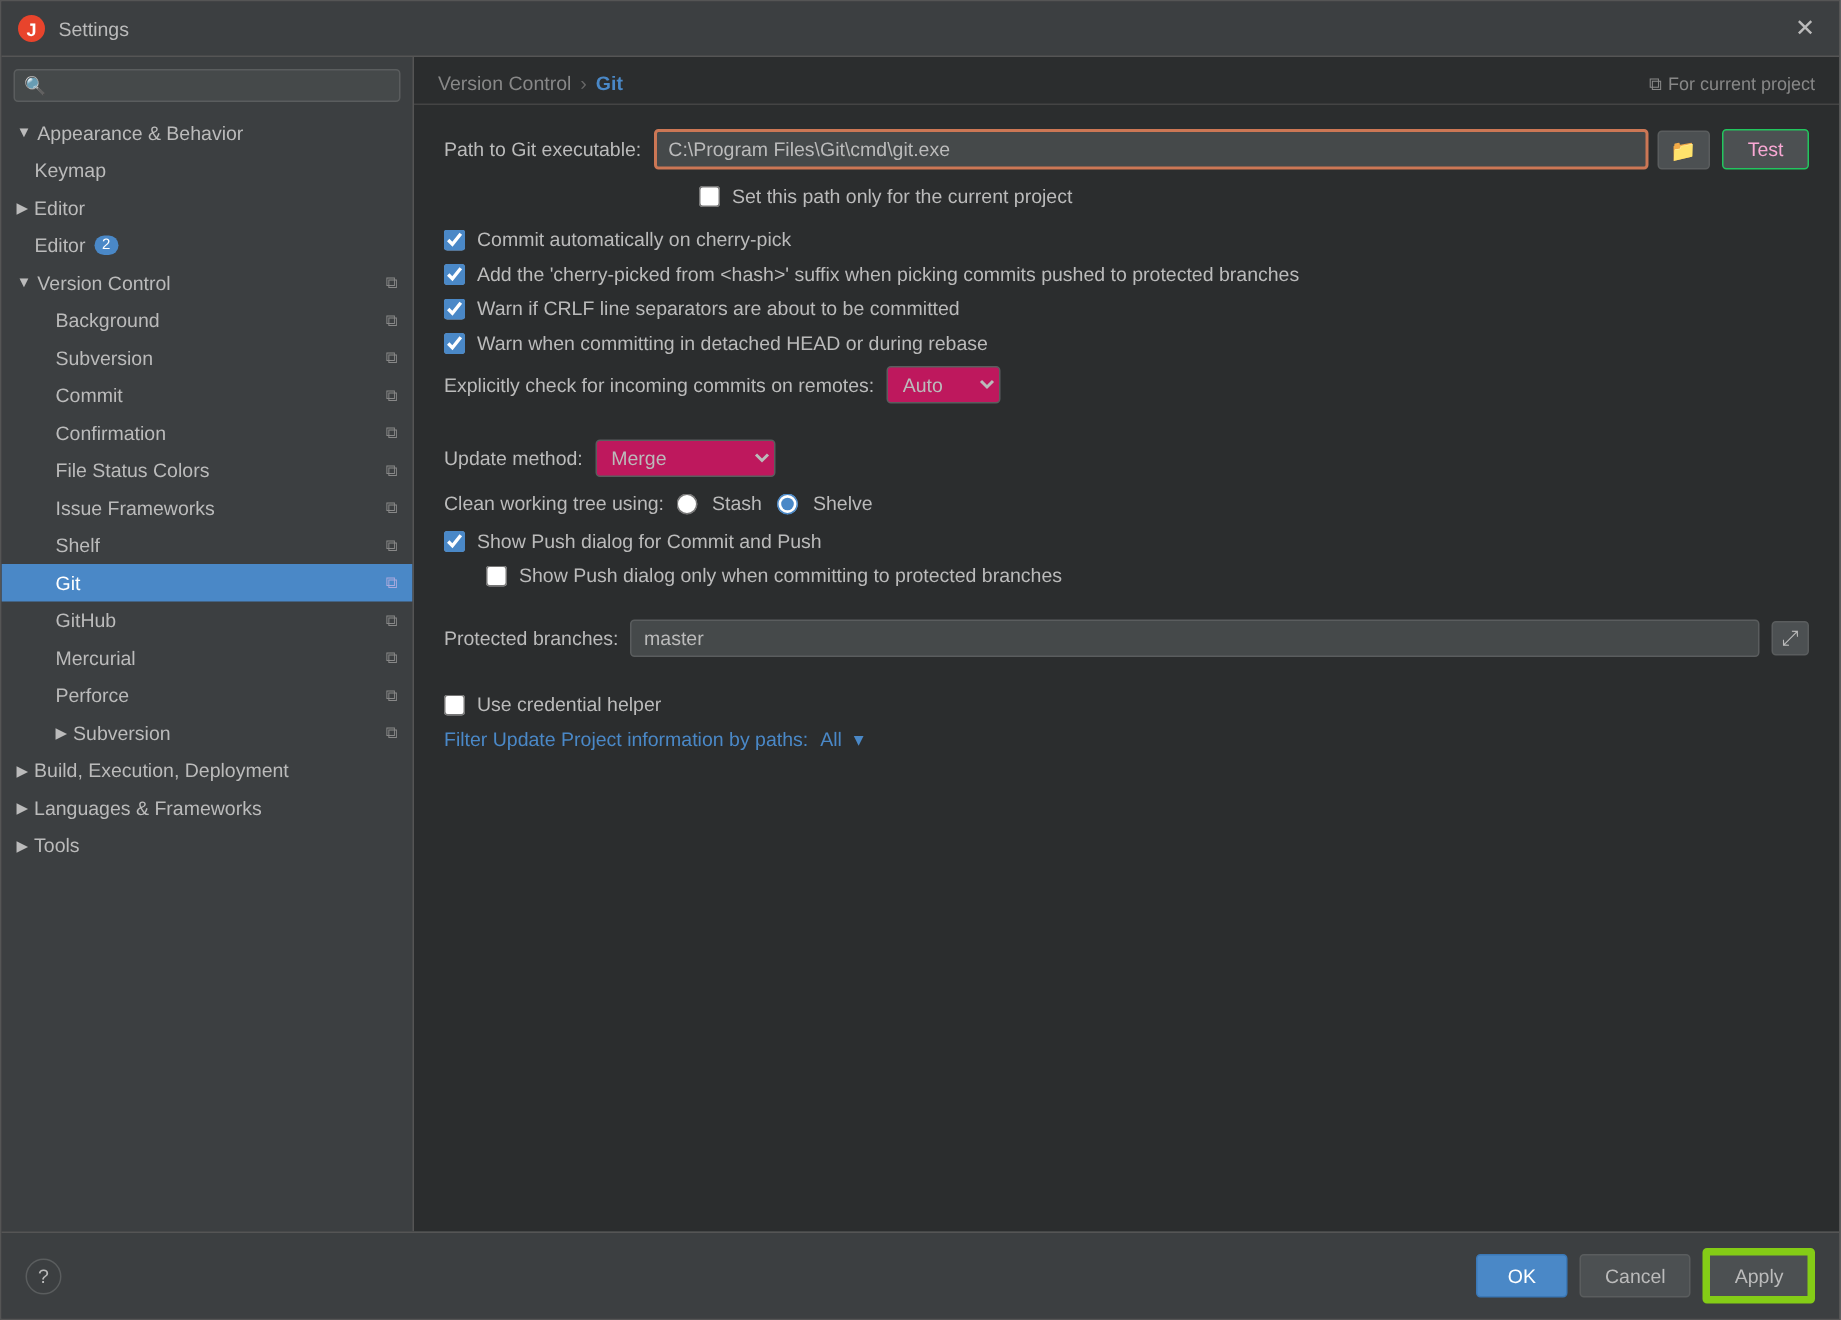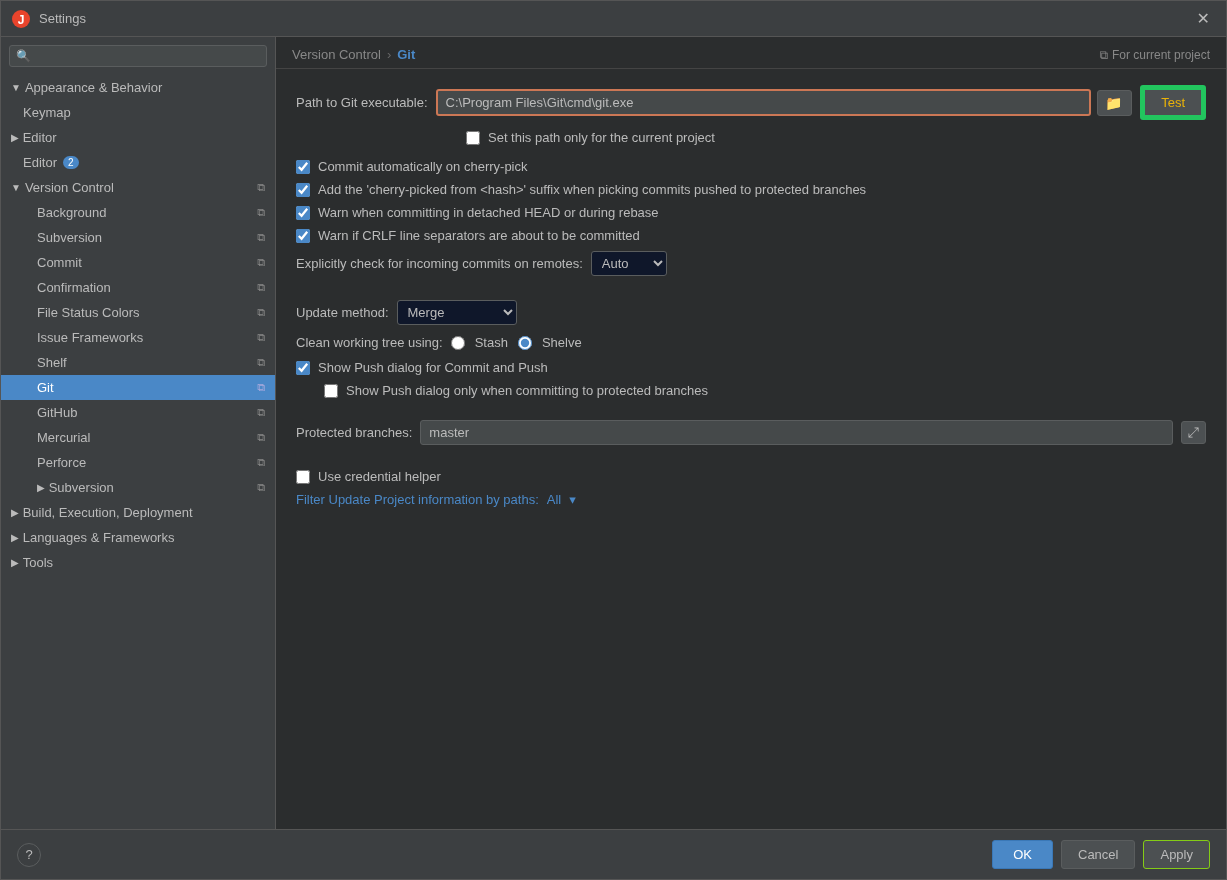--- a/index.html
+++ b/index.html
@@ -173,24 +173,24 @@
       background: #4c5052;
       border: 1px solid #5a5d5e;
       border-radius: 3px;
       padding: 4px 8px;
       color: #bbb;
       cursor: pointer;
       font-size: 14px;
     }
     .test-btn {
       background: #4c5052;
-      border: 5px solid #22c55e;
+      border: 1px solid #22c55e;
       border-radius: 3px;
       padding: 5px 16px;
-      color: #eab308;
+      color: #f9a8d4;
       cursor: pointer;
       font-size: 13px;
     }
     .checkbox-row {
       display: flex;
       align-items: center;
       gap: 8px;
       margin-bottom: 8px;
       color: #bbb;
     }
@@ -205,21 +205,21 @@
     }
     .section-gap { height: 14px; }
     .inline-select-row {
       display: flex;
       align-items: center;
       gap: 8px;
       margin-bottom: 10px;
       color: #bbb;
     }
     .inline-select {
-      background: #0f172a;
+      background: #be185d;
       border: 1px solid #5a5d5e;
       border-radius: 3px;
       padding: 3px 6px;
       color: #bbb;
       font-size: 13px;
       cursor: pointer;
     }
     .radio-group {
       display: flex;
       align-items: center;
@@ -308,21 +308,21 @@
       background: #4c5052;
       border: 1px solid #5a5d5e;
       border-radius: 3px;
       padding: 6px 16px;
       color: #bbb;
       cursor: pointer;
       font-size: 13px;
     }
     .apply-btn {
       background: #4c5052;
-      border: 1px solid #84cc16;
+      border: 5px solid #84cc16;
       border-radius: 3px;
       padding: 6px 16px;
       color: #bbb;
       cursor: pointer;
       font-size: 13px;
     }
     .copy-page-icon {
       font-size: 11px;
       color: #888;
       margin-left: auto;
@@ -487,26 +487,26 @@
           <label>Commit automatically on cherry-pick</label>
         </div>
 
         <div class="checkbox-row">
           <input type="checkbox" checked="" style="">
           <label>Add the 'cherry-picked from &lt;hash&gt;' suffix when picking commits pushed to protected branches</label>
         </div>
 
         <div class="checkbox-row">
           <input type="checkbox" checked="" style="">
-          <label>Warn when committing in detached HEAD or during rebase</label>
+          <label>Warn if CRLF line separators are about to be committed</label>
         </div>
 
         <div class="checkbox-row">
           <input type="checkbox" checked="" style="">
-          <label>Warn if CRLF line separators are about to be committed</label>
+          <label>Warn when committing in detached HEAD or during rebase</label>
         </div>
 
         <div class="inline-select-row">
           <label>Explicitly check for incoming commits on remotes:</label>
           <select class="inline-select">
             <option>Auto</option>
             <option>Always</option>
             <option>Never</option>
           </select>
         </div>

